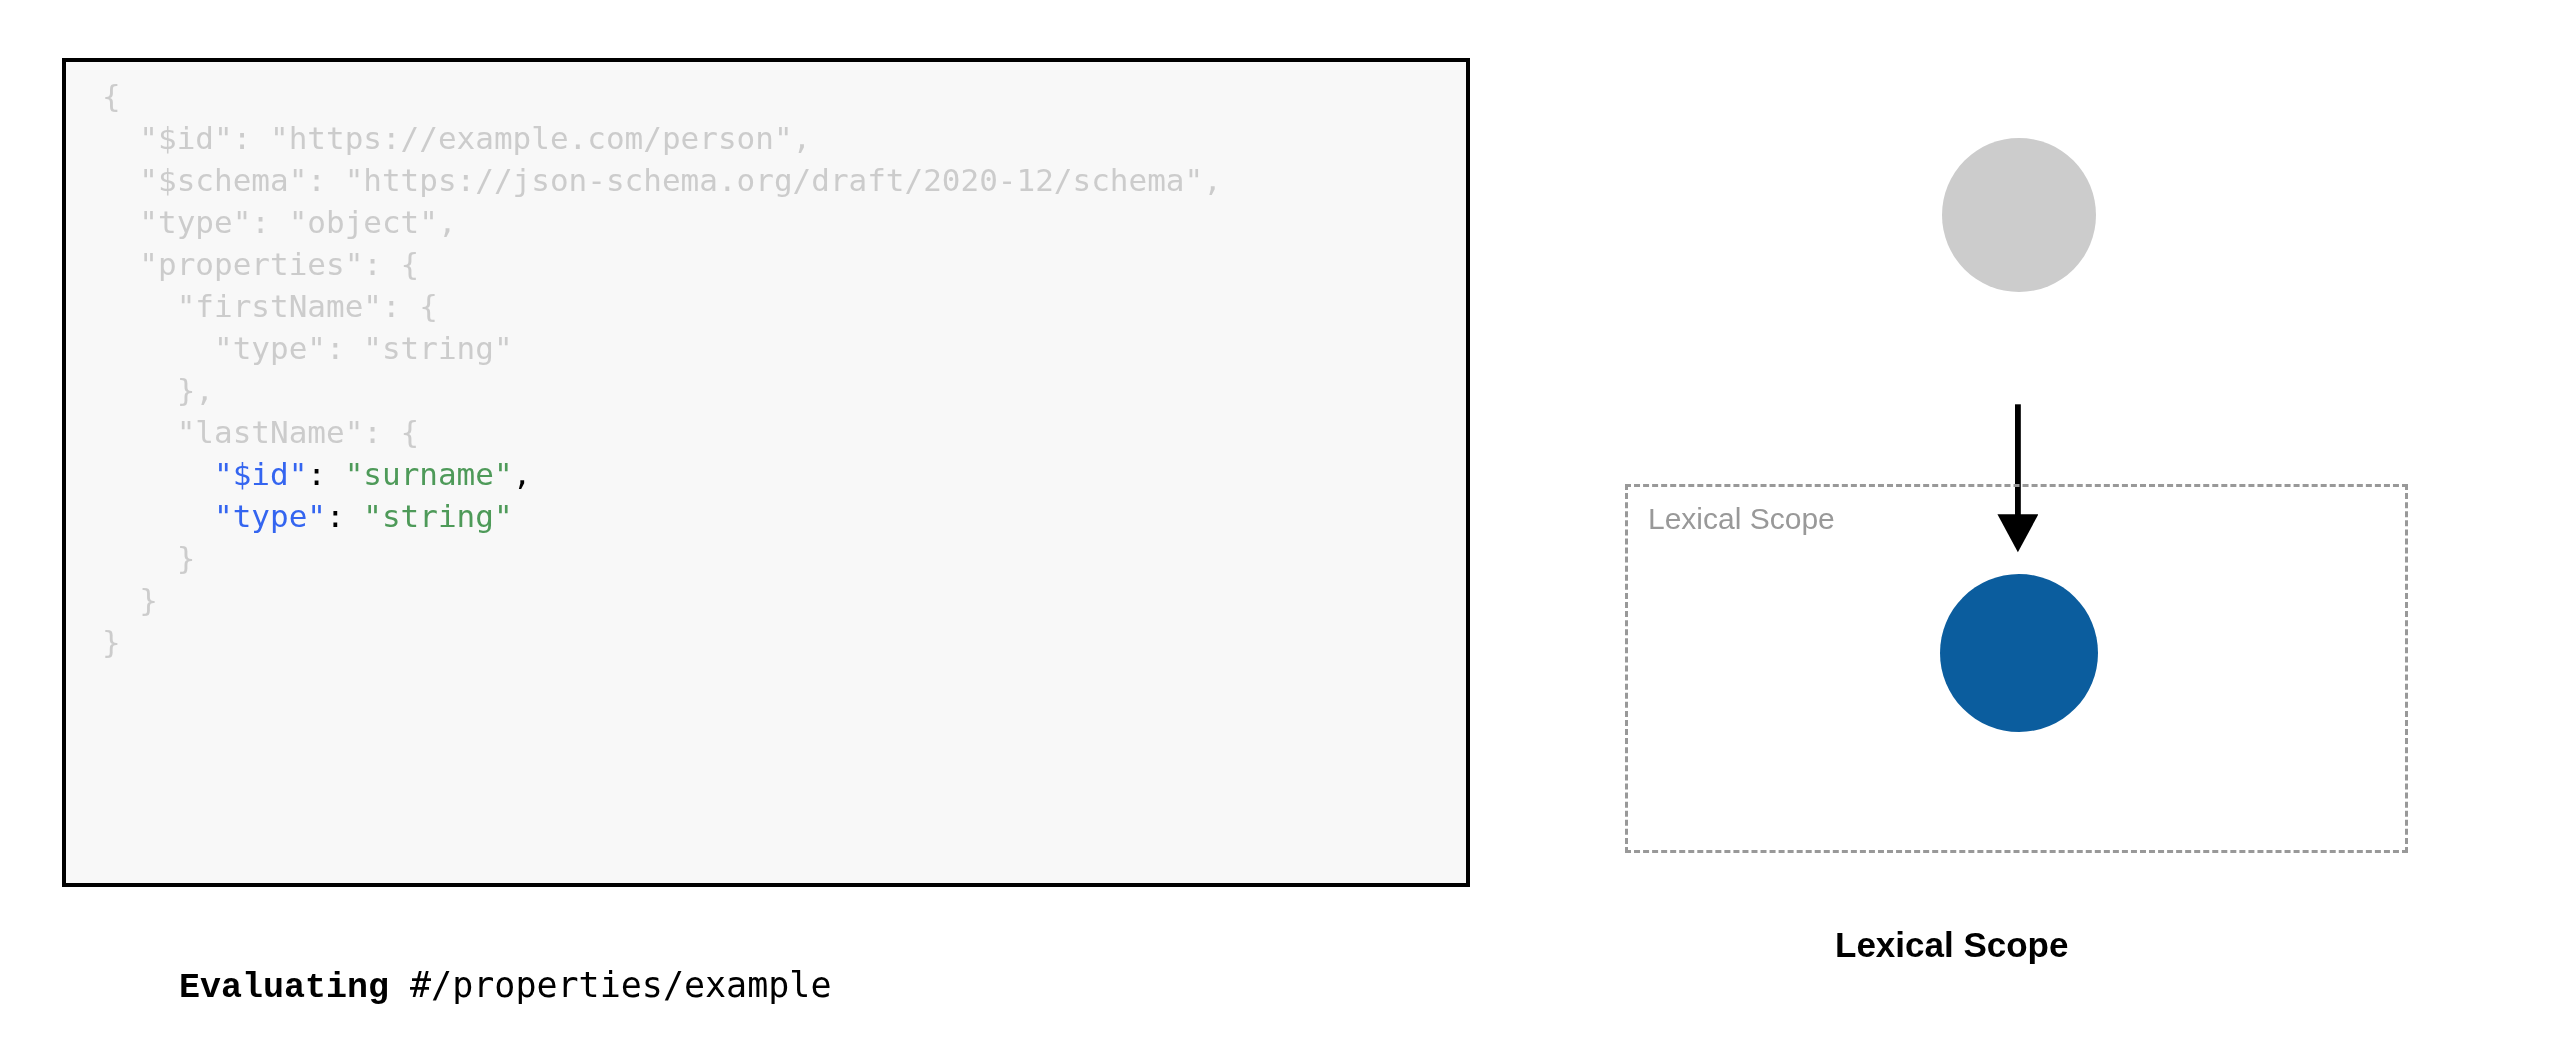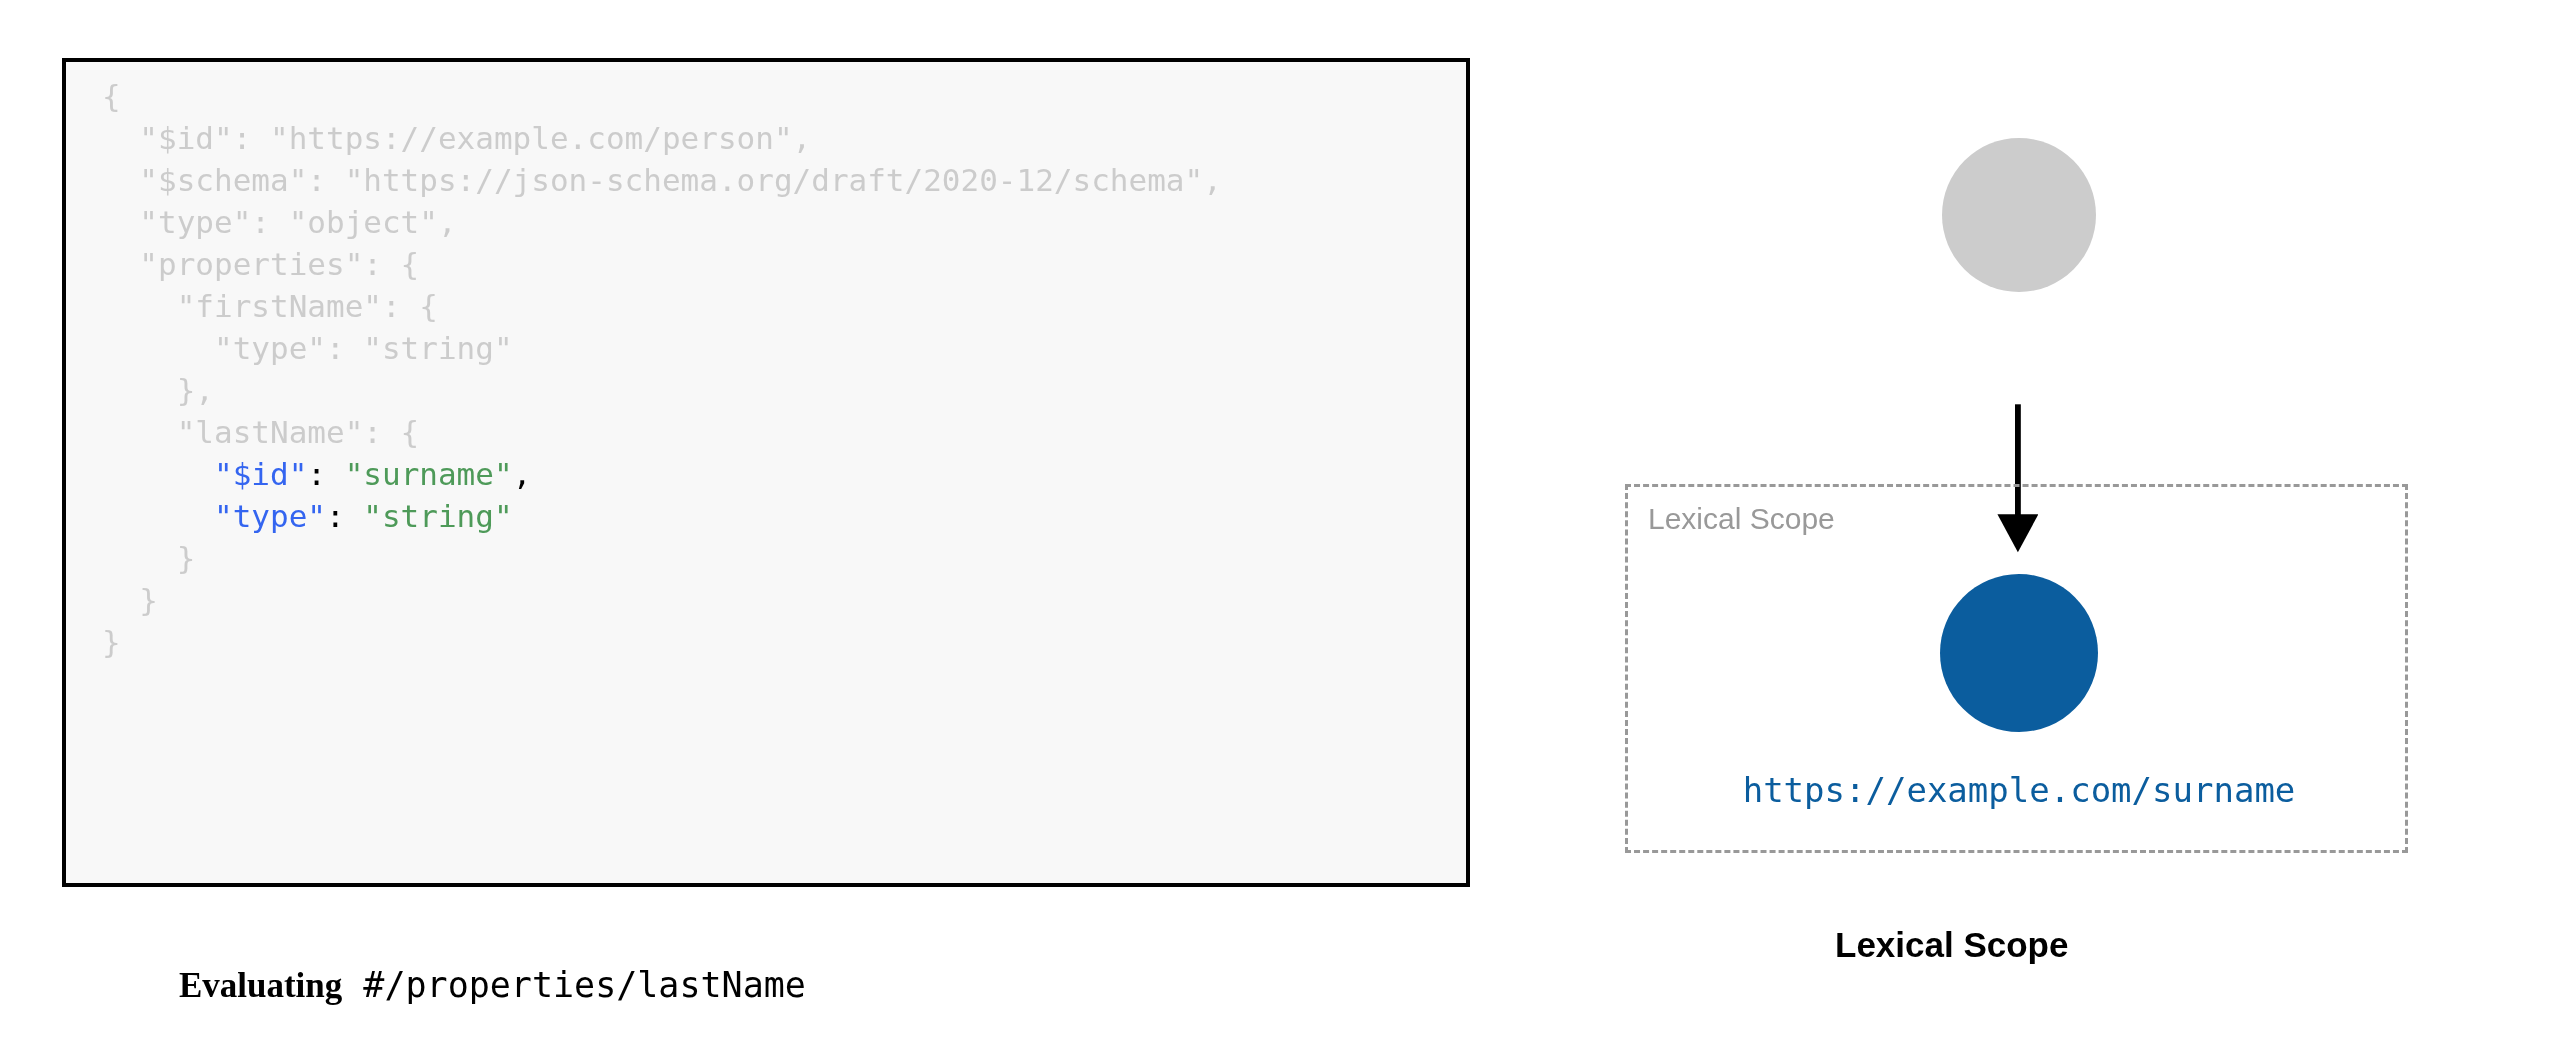--- a/index.html
+++ b/index.html
@@ -59,21 +59,21 @@
     position: absolute;
     font-size: 35px;
     color: #000000;
     white-space: pre;
   }
   #caption-left {
     left: 140px;
     top: 925px;
   }
   .cap-bold {
-    font-family: Liberation Serif, serif;
+    font-family: Liberation Mono, monospace;
     font-weight: bold;
   }
   .cap-mono {
     font-family: "DejaVu Sans Mono", "Liberation Mono", monospace;
     font-weight: normal;
   }
   #caption-right {
     left: 1835px;
     top: 925px;
     font-family: "Liberation Sans", sans-serif;
@@ -161,21 +161,21 @@
 </head>
 <body>
 
 <div id="code-panel">
 
   <div id="code-card">
     <pre id="code-pre"><span class="ln"><span class="dim">{</span></span><span class="ln"><span class="dim">  </span><span class="dim">"$id": "https://example.com/person",</span></span><span class="ln"><span class="dim">  </span><span class="dim">"$schema": "https://json-schema.org/draft/2020-12/schema",</span></span><span class="ln"><span class="dim">  </span><span class="dim">"type": "object",</span></span><span class="ln"><span class="dim">  </span><span class="dim">"properties": {</span></span><span class="ln"><span class="dim">    </span><span class="dim">"firstName": {</span></span><span class="ln"><span class="dim">      </span><span class="dim">"type": "string"</span></span><span class="ln"><span class="dim">    </span><span class="dim">},</span></span><span class="ln"><span class="dim">    </span><span class="dim">"lastName": {</span></span><span class="ln"><span class="dim">      </span><span class="key">"$id"</span><span class="punct">: </span><span class="str">"surname"</span><span class="punct">,</span></span><span class="ln"><span class="dim">      </span><span class="key">"type"</span><span class="punct">: </span><span class="str">"string"</span></span><span class="ln"><span class="dim">    </span><span class="dim">}</span></span><span class="ln"><span class="dim">  </span><span class="dim">}</span></span><span class="ln"><span class="dim">}</span></span></pre>
   </div>
 
   <div class="caption" id="caption-left">
-    <span class="cap-bold">Evaluating</span><span class="cap-mono"> #/properties/lastName</span>
+    <span class="cap-bold">Evaluating</span><span class="cap-mono"> #/properties/example</span>
   </div>
 
 </div>
 
 <div id="diagram-panel">
 
   <div class="node-circle" id="node-person"></div>
 
 
   <svg id="arrow-svg" viewBox="0 0 100 220">
@@ -186,18 +186,17 @@
     </defs>
     <line x1="46" y1="2" x2="46" y2="182" stroke="#000000" stroke-width="9" marker-end="url(#arrowhead)"></line>
   </svg>
 
   <div id="scope-box"></div>
 
   <div id="scope-inner-label">Lexical Scope</div>
 
   <div class="node-circle" id="node-surname"></div>
 
-  <div class="node-label" id="label-surname">https://example.com/surname</div>
 
 </div>
 
 <div class="caption" id="caption-right">Lexical Scope</div>
 
 
 </body></html>

